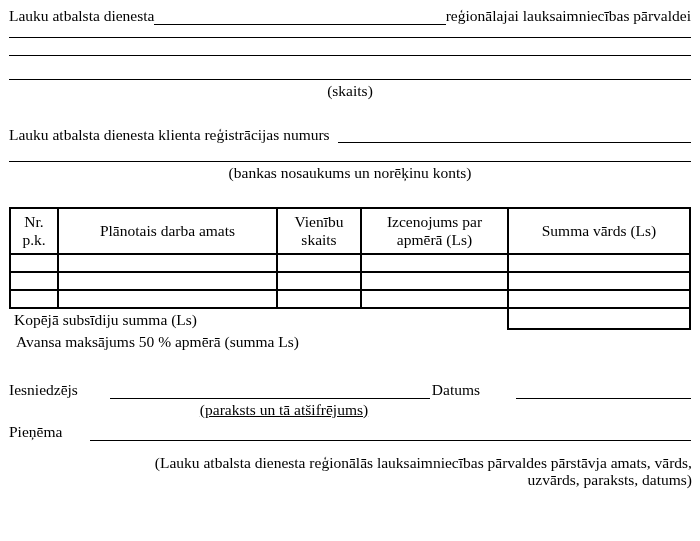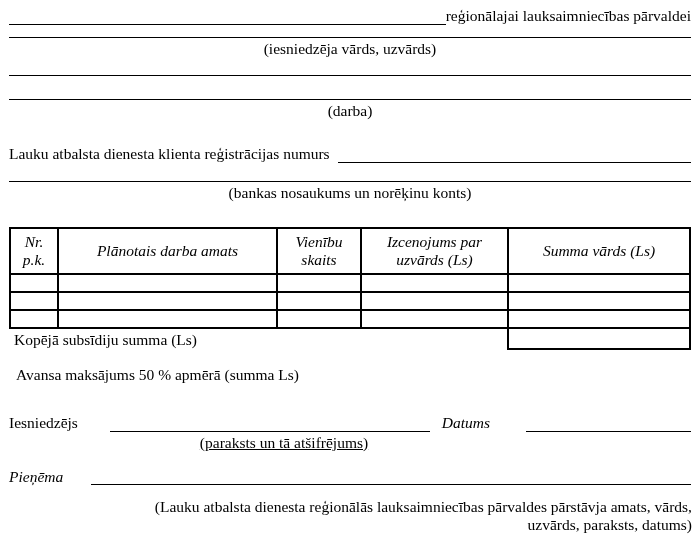--- a/index.html
+++ b/index.html
@@ -27,66 +27,65 @@
   .r4 { height: 19px; }
 
   .client-row { margin-top: 26px; font-family: Liberation Serif, serif; }
   .client-row .blank { margin-left: 8px; }
 
   table.cost {
     width: 100%;
     border-collapse: collapse;
     table-layout: fixed;
     margin-top: 25px;
-    font-style: italic;
   }
   .cost th, .cost td { border: 2px solid #000; font-weight: normal; padding: 1px 3px; }
   .cost th { text-align: center; vertical-align: middle; height: 46px; }
   .cost td { height: 18px; }
 
   .total-row { display: flex; align-items: center; }
   .total-label { padding-left: 5px; }
   .total-box {
     margin-left: auto;
     width: 184px;
     height: 21px;
     border: 2px solid #000;
     border-top: none;
   }
 
-  .advance { margin-top: 16px; padding-left: 7px; }
+  .advance { margin-top: 3px; padding-left: 7px; }
 
   .sub-row { margin-top: 30px; }
   .sub-blank1 { flex: 0 0 320px; margin-left: 32px; }
-  .sub-datums { margin-left: 12px; font-style: italic; }
+  .sub-datums { margin-left: 2px; }
   .sub-blank2 { flex: 1 1 auto; margin-left: 36px; }
 
   .sig-caption { margin-top: 2px; margin-left: 110px; width: 330px; text-align: center; text-decoration: underline; }
 
-  .acc-row { margin-top: 16px; font-style: italic; }
+  .acc-row { margin-top: 4px; }
   .acc-blank { flex: 1 1 auto; margin-left: 28px; }
   .acc-caption { margin-top: 13px; margin-left: 95px; width: 588px; text-align: right; }
 </style>
 </head>
 <body>
 
 <div class="page">
 
   <div class="flexrow">
+    <span>Lauku atbalsta dienesta</span>
     <span class="blank grow"></span>
     <span>reģionālajai lauksaimniecības pārvaldei</span>
   </div>
 
   <div class="rule r1"></div>
-  <div class="caption">(iesniedzēja vārds, uzvārds)</div>
 
   <div class="rule r2"></div>
 
   <div class="rule r3"></div>
-  <div class="caption">(darba)</div>
+  <div class="caption">(skaits)</div>
 
   <div class="flexrow client-row">
     <span>Lauku atbalsta dienesta klienta reģistrācijas numurs</span>
     <span class="blank grow"></span>
   </div>
 
   <div class="rule r4"></div>
   <div class="caption">(bankas nosaukums un norēķinu konts)</div>
 
   <table class="cost">
@@ -95,21 +94,21 @@
       <col style="width:219px">
       <col style="width:84px">
       <col style="width:147px">
       <col>
     </colgroup>
     <thead>
       <tr>
         <th>Nr. p.k.</th>
         <th>Plānotais darba amats</th>
         <th>Vienību skaits</th>
-        <th>Izcenojums par uzvārds (Ls)</th>
+        <th>Izcenojums par apmērā (Ls)</th>
         <th>Summa vārds (Ls)</th>
       </tr>
     </thead>
     <tbody>
       <tr>
         <td></td>
         <td></td>
         <td></td>
         <td></td>
         <td></td>

